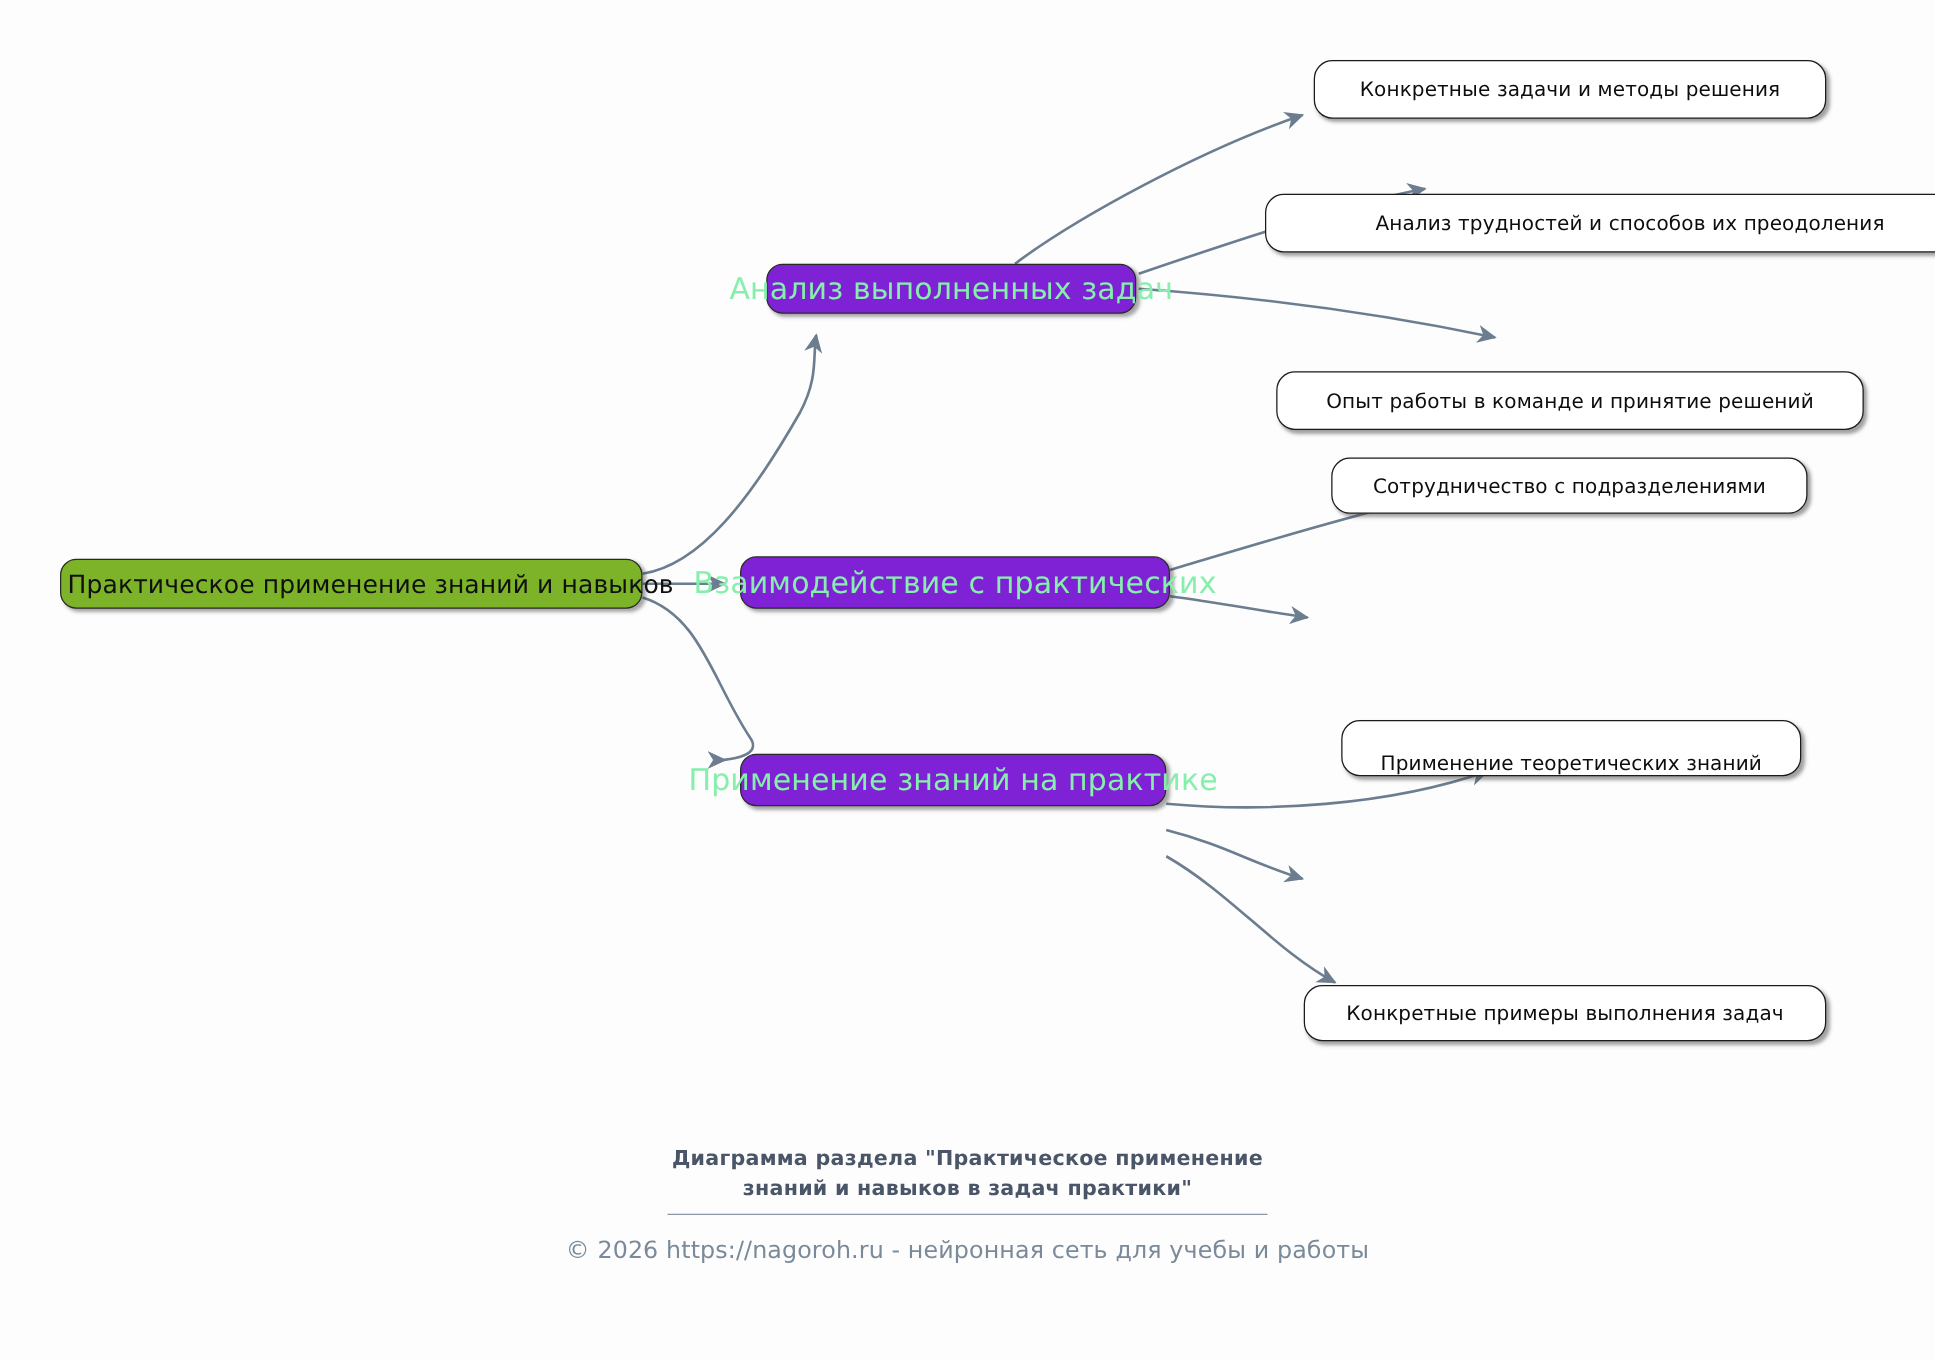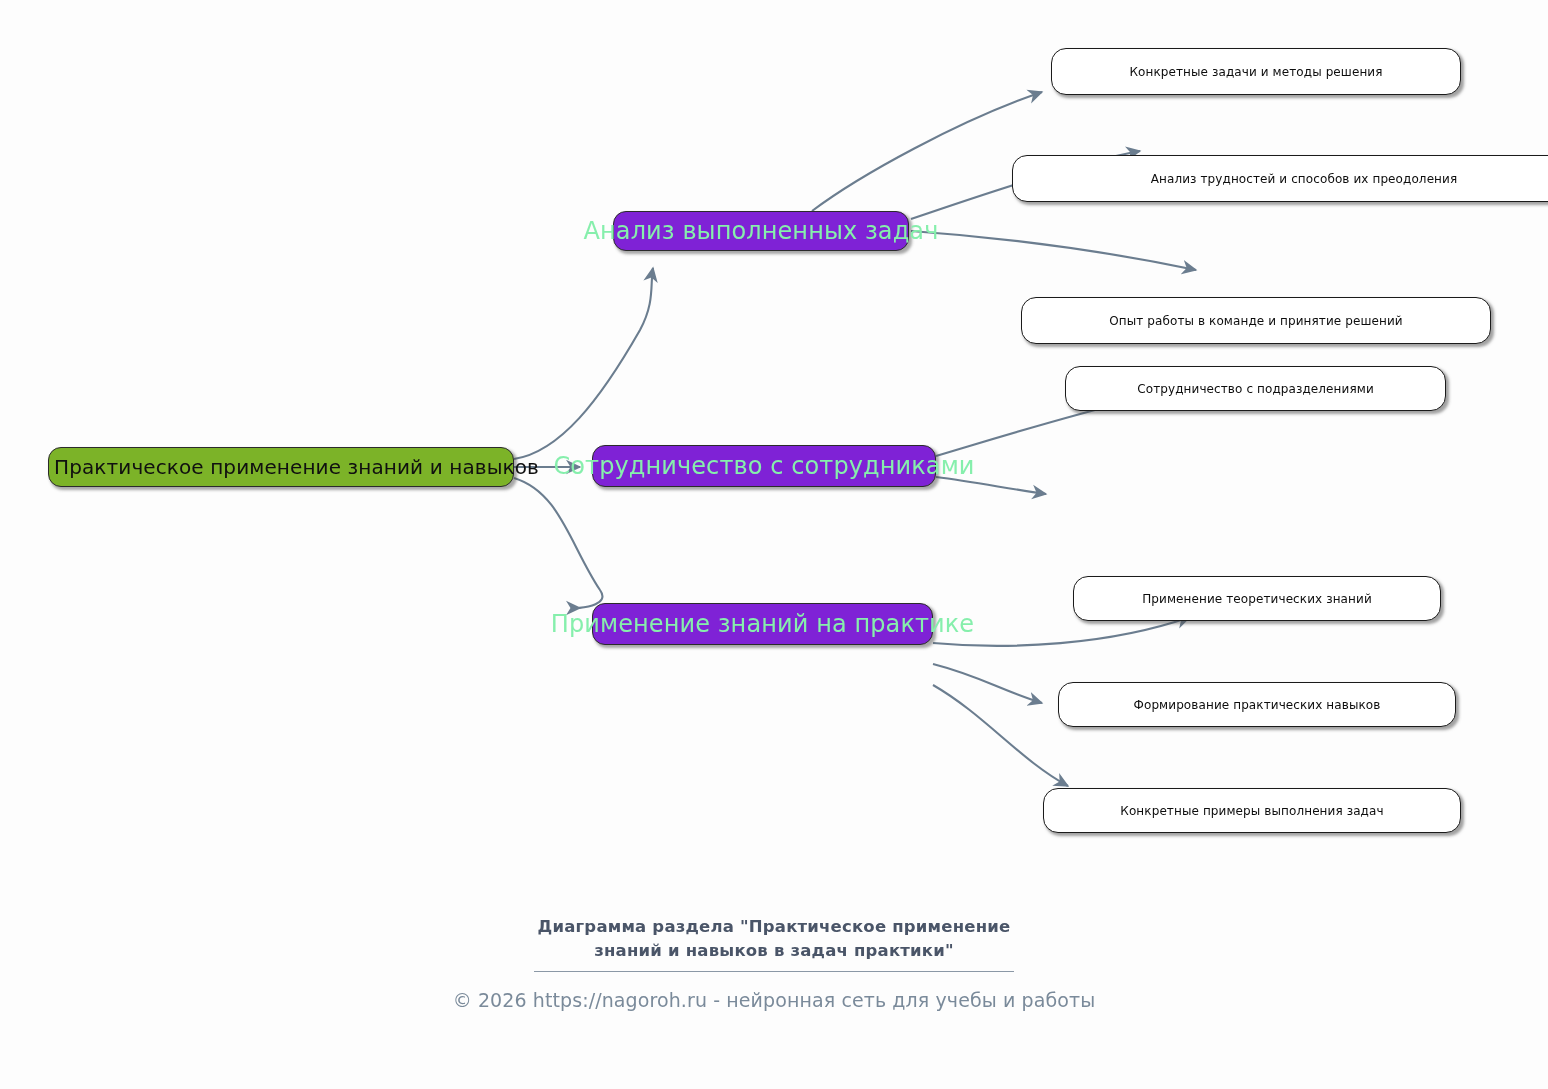--- a/index.html
+++ b/index.html
@@ -47,21 +47,21 @@
     border: 1.6px solid #2b2b2b;
     color: #86efac;
     font-size: 24px;
     box-shadow: 2.5px 2.5px 3px rgba(60,60,60,0.45);
     text-align: right;
   }
   .node-leaf {
     background: #ffffff;
     border: 1.8px solid #1b1b1b;
     color: #0d0d0d;
-    font-size: 12px;
+    font-size: 16px;
     border-radius: 15px;
     box-shadow: 2.5px 2.5px 3px rgba(70,70,70,0.5);
   }
   .footer {
     position: absolute;
     left: 0;
     width: 1548px;
     text-align: center;
   }
   #caption {
@@ -118,45 +118,42 @@
   </svg>
 
   <div class="node node-root" style="left:48px; top:447px; width:466px; height:40px;padding-left:31px;">
     <span>Практическое применение знаний и навыков</span>
   </div>
 
   <div class="node node-branch" style="left:613px; top:211px; width:296px; height:40px;">
     <span>Анализ выполненных задач</span>
   </div>
   <div class="node node-branch" style="left:592px; top:445px; width:344px; height:42px;">
-    <span>Сотрудничество с сотрудниками</span>
+    <span>Взаимодействие с практических</span>
   </div>
   <div class="node node-branch" style="left:592px; top:603px; width:341px; height:42px;">
     <span>Применение знаний на практике</span>
   </div>
 
   <div class="node node-leaf" style="left:1051px; top:48px; width:410px; height:47px;">
     <span>Конкретные задачи и методы решения</span>
   </div>
   <div class="node node-leaf" style="left:1012px; top:155px; width:584px; height:47px;">
     <span>Анализ трудностей и способов их преодоления</span>
   </div>
   <div class="node node-leaf" style="left:1021px; top:262px; width:470px; height:47px;margin-top:35px;">
     <span>Опыт работы в команде и принятие решений</span>
   </div>
 
   <div class="node node-leaf" style="left:1065px; top:366px; width:381px; height:45px;">
     <span>Сотрудничество с подразделениями</span>
   </div>
 
-  <div class="node node-leaf" style="left:1073px; top:576px; width:368px; height:45px;">
+  <div class="node node-leaf" style="left:1073px; top:576px; width:368px; height:45px;align-items:flex-end;">
     <span>Применение теоретических знаний</span>
-  </div>
-  <div class="node node-leaf" style="left:1058px; top:682px; width:398px; height:45px;">
-    <span>Формирование практических навыков</span>
   </div>
   <div class="node node-leaf" style="left:1043px; top:788px; width:418px; height:45px;">
     <span>Конкретные примеры выполнения задач</span>
   </div>
 
   <div class="footer" id="caption">
     <div>Диаграмма раздела "Практическое применение</div>
     <div>знаний и навыков в задач практики"</div>
   </div>
   <div id="caption-rule"></div>

